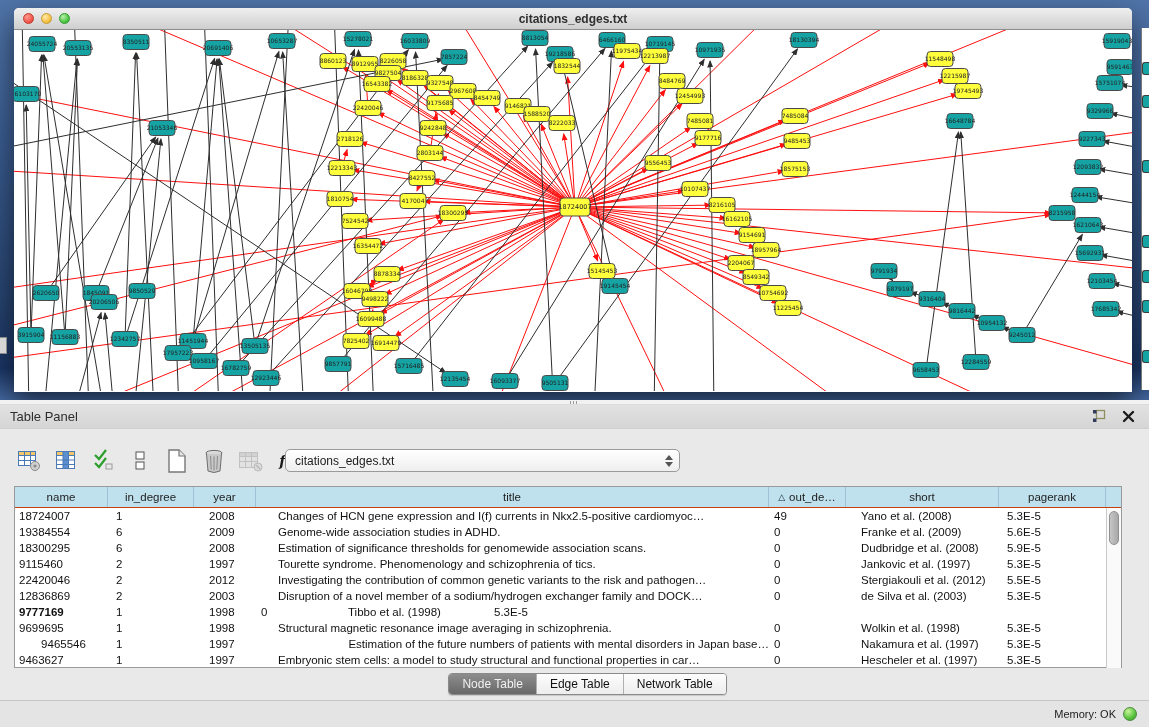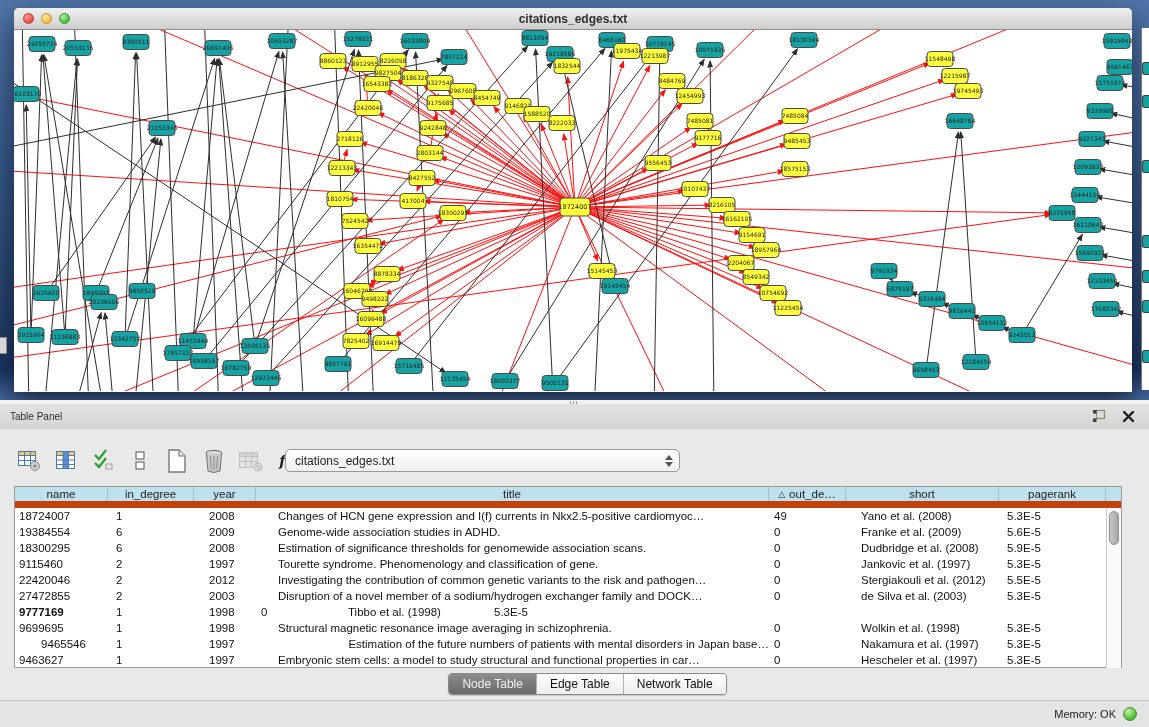--- a/index.html
+++ b/index.html
@@ -34,21 +34,21 @@
     background:#d6d6d6; border:1px solid #8a8a8a; border-left:none; }
 
   
   .table-panel { position:absolute; left:0; top:400px; width:1149px; height:327px;
     background:#e9e9e9; }
   .splitter { height:5px; background:#f2f2f2; border-bottom:1px solid #dcdcdc; position:relative; }
   .grip { position:absolute; left:570px; top:1px; width:8px; height:3px;
     background:repeating-linear-gradient(90deg,#9a9a9a 0 1px,transparent 1px 3px); }
   .panel-header { height:24px; background:linear-gradient(#e2e2e2,#d5d5d5);
     border-bottom:1px solid #cfcfcf; display:flex; align-items:center; position:relative; }
-  .panel-title { font-size:10px; color:#2e2e2e; margin-left:10px; }
+  .panel-title { font-size:13px; color:#2e2e2e; margin-left:10px; }
   .panel-header-icons { position:absolute; right:12px; top:3px; display:flex; gap:12px; align-items:center; }
   .ph-btn { width:17px; height:17px; display:flex; align-items:center; justify-content:center; cursor:default; }
 
   .toolbar { position:absolute; left:16px; top:44px; height:34px; display:flex; gap:11px; align-items:center; }
   .tool-btn { width:26px; height:28px; display:flex; align-items:center; justify-content:center; cursor:default; }
   .tool-btn.disabled { opacity:.5; }
   .fx-label { font-family:"DejaVu Serif", serif; font-style:italic; font-weight:700;
     font-size:14px; color:#1a1a1a; letter-spacing:-1px; }
 
   .net-select { position:absolute; left:285px; top:49px; width:395px; height:23px;
@@ -56,21 +56,21 @@
     display:flex; align-items:center; box-shadow:inset 0 1px 0 #fff; }
   .net-select .value { flex:1; font-size:12px; color:#1c1c1c; padding-left:9px;
     white-space:nowrap; overflow:hidden; }
   .net-select .arrows { width:20px; height:100%; display:flex; flex-direction:column;
     align-items:center; justify-content:center; gap:2px; }
   .tri-up { width:0; height:0; border-left:4px solid transparent; border-right:4px solid transparent; border-bottom:5px solid #555; }
   .tri-dn { width:0; height:0; border-left:4px solid transparent; border-right:4px solid transparent; border-top:5px solid #555; }
 
   .table-wrap { position:absolute; left:14px; top:86px; width:1108px; height:182px;
     background:#fff; border:1px solid #9a9a9a; }
-  .thead { display:flex; height:21px; background:#bfe1ee; border-bottom:7px solid #c2410c; }
+  .thead { display:flex; height:21px; background:#bfe1ee; border-bottom:1px solid #c2410c; }
   .th { font-size:11.5px; color:#222; display:flex; align-items:center; justify-content:center;
     border-right:1px solid #9cc2d4; height:100%; overflow:hidden; white-space:nowrap; cursor:default; }
   .th .sort-glyph { font-size:9px; margin-right:4px; color:#123; }
   .tbody { position:relative; }
   .tr { display:flex; height:16px; line-height:16px; }
   .td { font-size:11.5px; color:#111; white-space:nowrap; overflow:hidden; height:16px; }
   .vscroll { position:absolute; right:0; top:21px; width:15px; height:160px;
     background:#fafafa; border-left:1px solid #c9c9c9; }
   .vthumb { position:absolute; left:2px; top:3px; width:10px; height:34px;
     background:linear-gradient(90deg,#c6c6c6,#a8a8a8); border:1px solid #909090; border-radius:6px; }
@@ -870,36 +870,36 @@
           <div class="td" style="width: 62px; padding-left: 15px;">2008</div>
           <div class="td" style="width: 513px; padding-left: 22px;">Estimation of significance thresholds for genomewide association scans.</div>
           <div class="td" style="width: 77px; padding-left: 5px;">0</div>
           <div class="td" style="width: 153px; padding-left: 15px;">Dudbridge et al. (2008)</div>
           <div class="td" style="width: 107px; padding-left: 8px;">5.9E-5</div>
         </div>
         <div class="tr">
           <div class="td" style="width: 93px; padding-left: 4px;">9115460</div>
           <div class="td" style="width: 86px; padding-left: 8px;">2</div>
           <div class="td" style="width: 62px; padding-left: 15px;">1997</div>
-          <div class="td" style="width: 513px; padding-left: 22px;">Tourette syndrome. Phenomenology and classification of gene.</div>
+          <div class="td" style="width: 513px; padding-left: 22px;">Tourette syndrome. Phenomenology and schizophrenia of tics.</div>
           <div class="td" style="width: 77px; padding-left: 5px;">0</div>
           <div class="td" style="width: 153px; padding-left: 15px;">Jankovic et al. (1997)</div>
           <div class="td" style="width: 107px; padding-left: 8px;">5.3E-5</div>
         </div>
         <div class="tr">
           <div class="td" style="width: 93px; padding-left: 4px;">22420046</div>
           <div class="td" style="width: 86px; padding-left: 8px;">2</div>
           <div class="td" style="width: 62px; padding-left: 15px;">2012</div>
           <div class="td" style="width: 513px; padding-left: 22px;">Investigating the contribution of common genetic variants to the risk and pathogen…</div>
           <div class="td" style="width: 77px; padding-left: 5px;">0</div>
           <div class="td" style="width: 153px; padding-left: 15px;">Stergiakouli et al. (2012)</div>
           <div class="td" style="width: 107px; padding-left: 8px;">5.5E-5</div>
         </div>
         <div class="tr">
-          <div class="td" style="width: 93px; padding-left: 4px;">27472855</div>
+          <div class="td" style="width: 93px; padding-left: 4px;">12836869</div>
           <div class="td" style="width: 86px; padding-left: 8px;">2</div>
           <div class="td" style="width: 62px; padding-left: 15px;">2003</div>
           <div class="td" style="width: 513px; padding-left: 22px;">Disruption of a novel member of a sodium/hydrogen exchanger family and DOCK…</div>
           <div class="td" style="width: 77px; padding-left: 5px;">0</div>
           <div class="td" style="width: 153px; padding-left: 15px;">de Silva et al. (2003)</div>
           <div class="td" style="width: 107px; padding-left: 8px;">5.3E-5</div>
         </div>
         <div class="tr">
           <div class="td" style="width: 93px; padding-left: 4px; font-weight: bold;">9777169</div>
           <div class="td" style="width: 86px; padding-left: 8px;">1</div>

